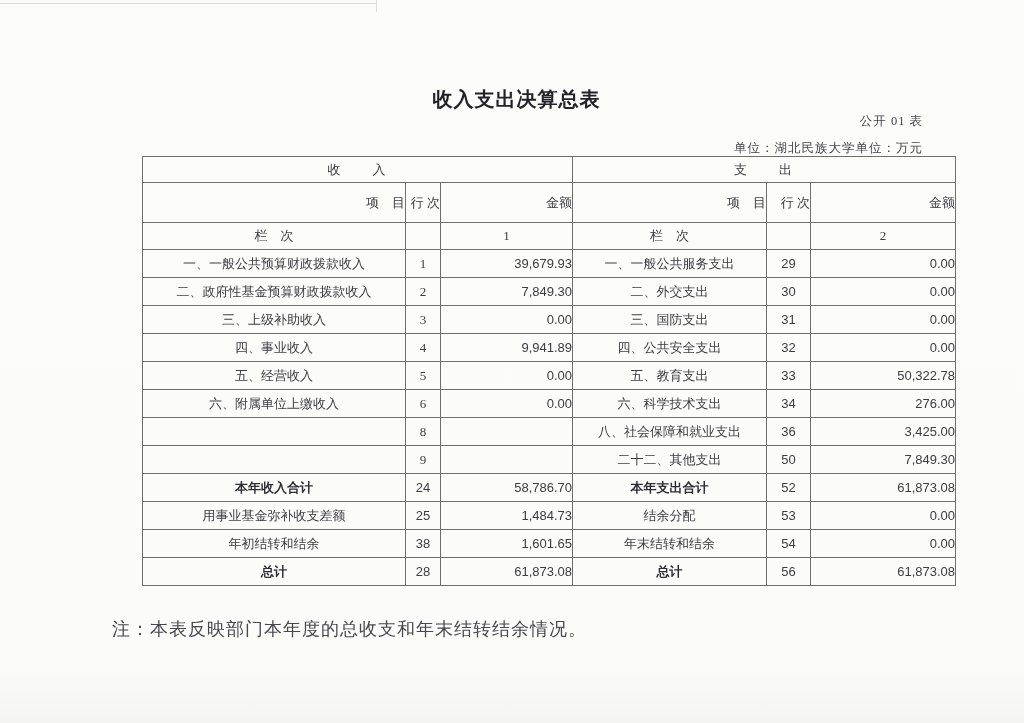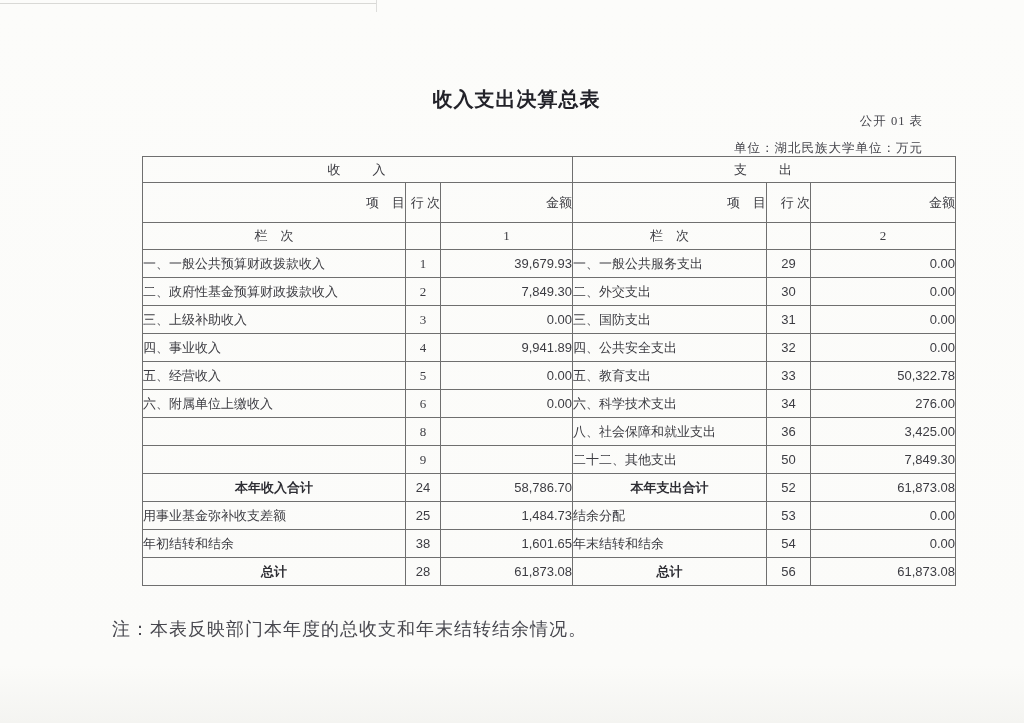--- a/index.html
+++ b/index.html
@@ -49,21 +49,21 @@
     border: 1px solid #6f6f6f;
     font-size: 13px; color: #3c3c42;
     padding: 0; vertical-align: middle;
     overflow: hidden; white-space: nowrap;
   }
   tr.sec-h td { height: 25px; text-align: center; letter-spacing: 2px; }
   tr.col-h td { height: 39px; text-align: right; }
   tr.lanci td { height: 26px; text-align: center; }
   tr.data td  { height: 27px; }
   td.stack { white-space: pre-line; line-height: 1.35; font-size: 12.5px; }
-  td.item { text-align: left; padding-left: 7px; }
+  td.item { text-align: center; padding-left: 7px; }
   td.rn   { text-align: center; font-family: "Liberation Sans", sans-serif; color: #37373d; }
   td.rn.serif-no { font-family: "Liberation Serif", serif; }
   td.amt  { text-align: right; padding-right: 8px; font-family: "Liberation Sans", sans-serif; color: #333338; }
   td.colnum { text-align: center; font-family: "Liberation Serif", serif; }
   tr.total td.item { text-align: center; padding-left: 0; font-weight: bold; color: #2e2e34; }
   .note {
     position: absolute; left: 112px; top: 617px;
     font-size: 18px; color: #47474e; letter-spacing: 1px;
   }
 </style>

